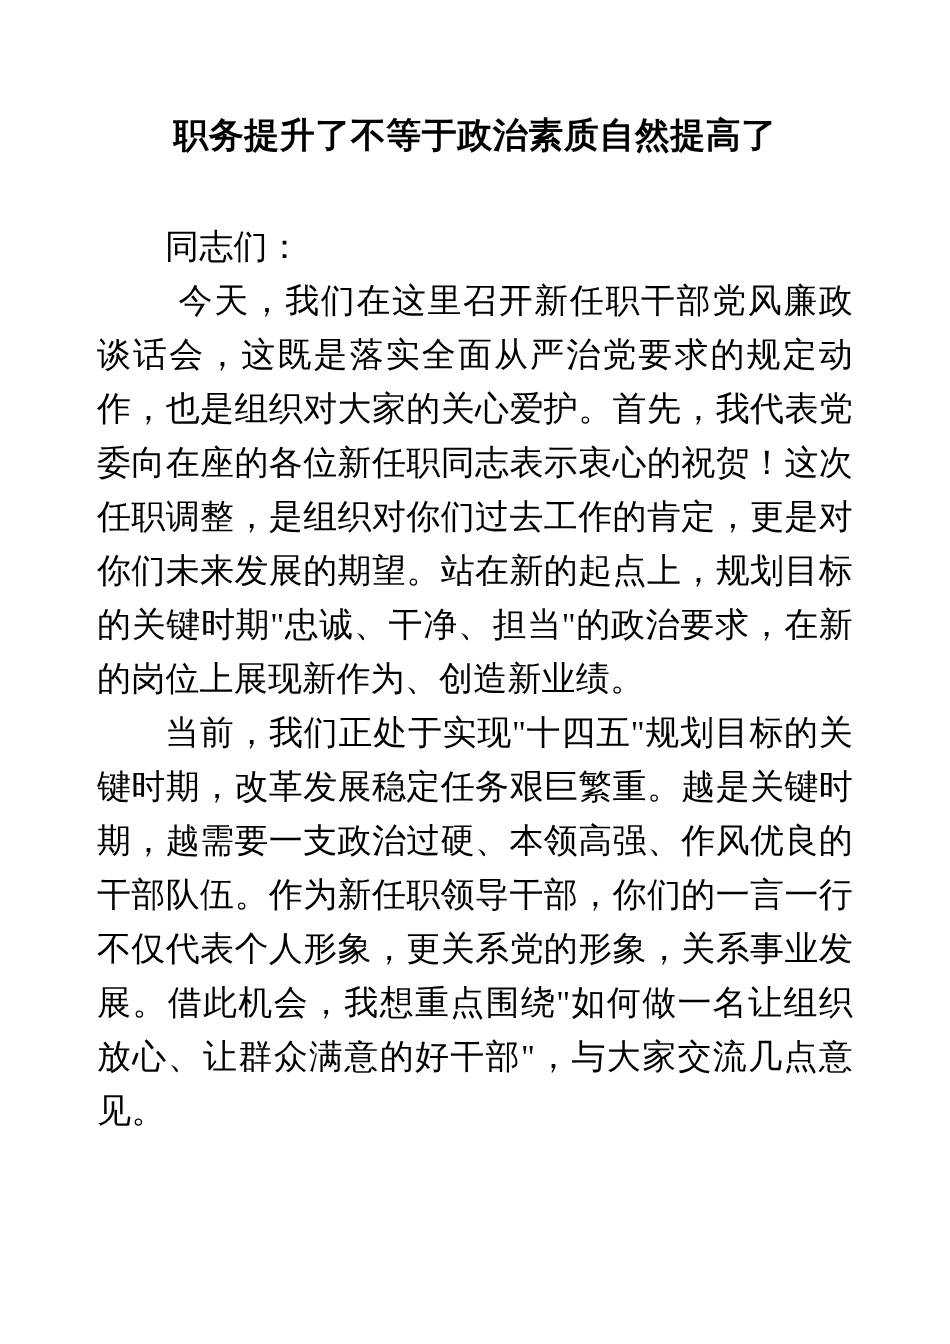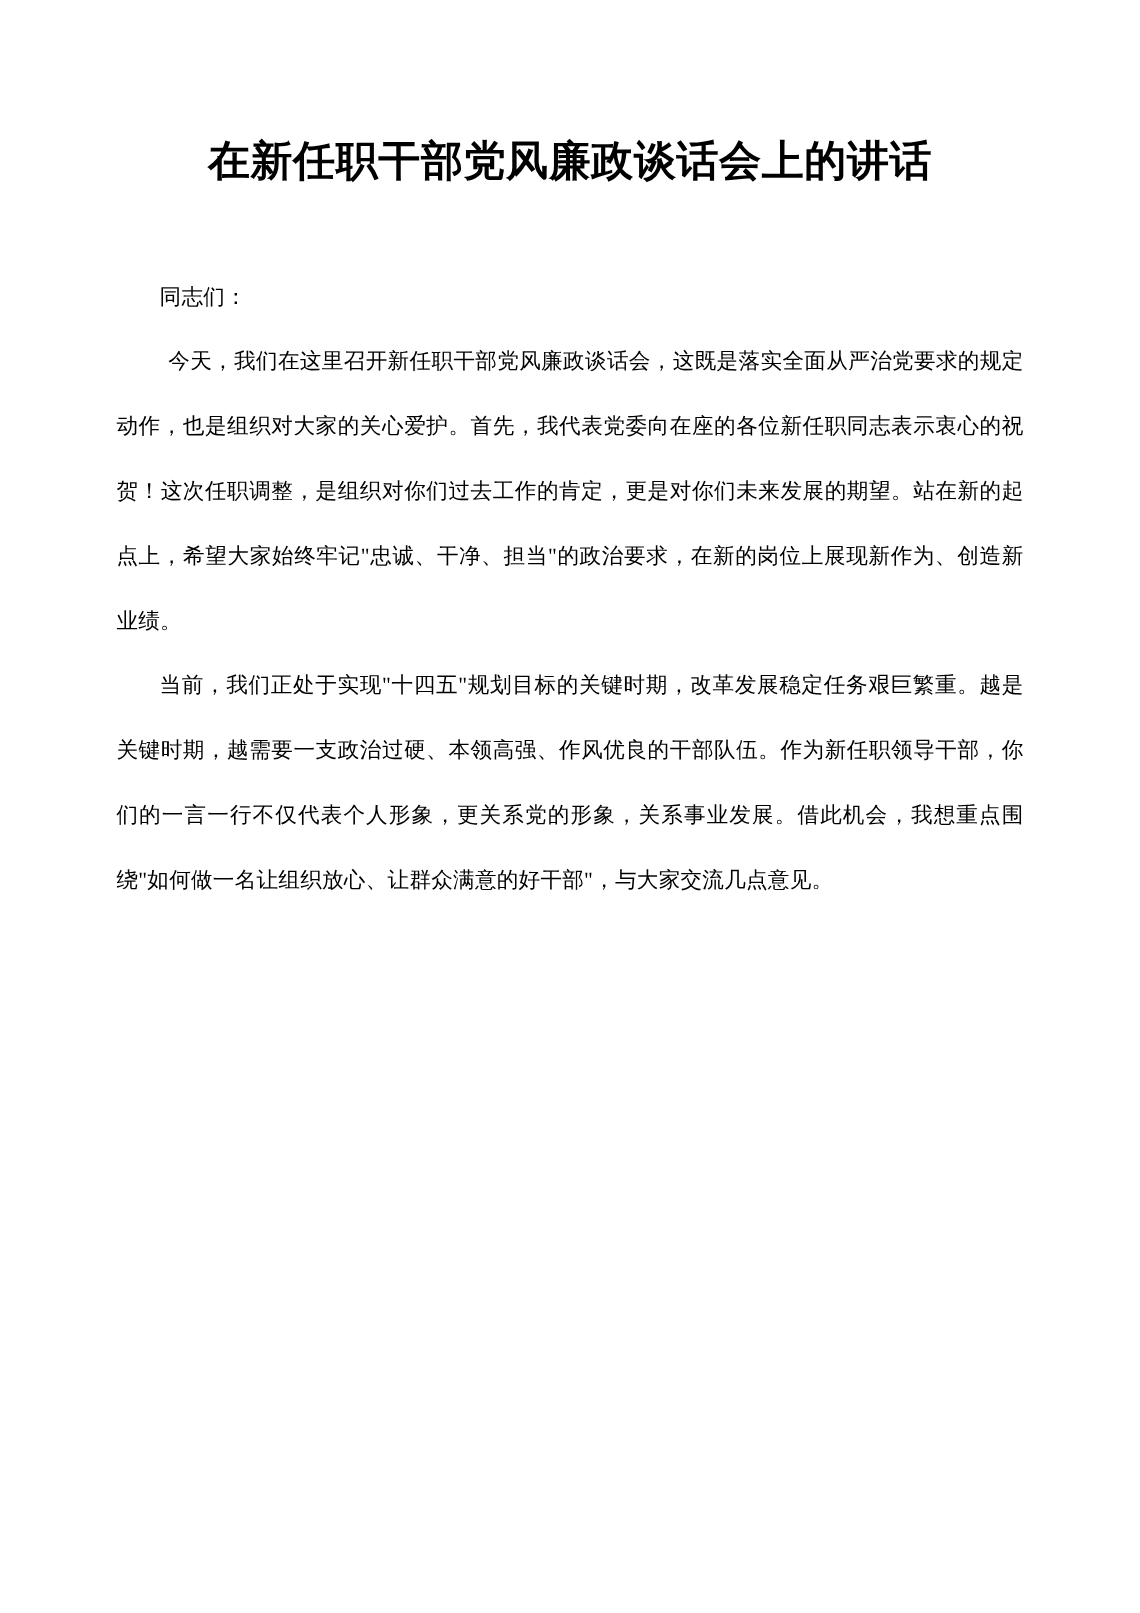--- a/index.html
+++ b/index.html
@@ -28,21 +28,21 @@
     font-weight: bold;
     font-size: 35px;
     line-height: 1.3;
     text-align: center;
     margin: 0;
     padding-top: 112px;
     letter-spacing: 0.5px;
   }
   .body-text {
     margin: 0;
-    font-size: 18px;
+    font-size: 34px;
     line-height: 54px;
     text-align: justify;
     text-justify: inter-ideograph;
     letter-spacing: 0.2px;
   }
   .salutation {
     margin-top: 62px;
     text-indent: 2em;
   }
   .para {
@@ -51,18 +51,18 @@
   }
   .para-first {
     text-indent: 2.4em;
   }
 </style>
 </head>
 <body>
 
 <div class="page">
   <div class="content">
-    <h1 class="doc-title">在新任职干部党风廉政谈话会上的讲话</h1>
+    <h1 class="doc-title">职务提升了不等于政治素质自然提高了</h1>
     <p class="body-text salutation">同志们：</p>
-    <p class="body-text para para-first">今天，我们在这里召开新任职干部党风廉政谈话会，这既是落实全面从严治党要求的规定动作，也是组织对大家的关心爱护。首先，我代表党委向在座的各位新任职同志表示衷心的祝贺！这次任职调整，是组织对你们过去工作的肯定，更是对你们未来发展的期望。站在新的起点上，希望大家始终牢记"忠诚、干净、担当"的政治要求，在新的岗位上展现新作为、创造新业绩。</p>
+    <p class="body-text para para-first">今天，我们在这里召开新任职干部党风廉政谈话会，这既是落实全面从严治党要求的规定动作，也是组织对大家的关心爱护。首先，我代表党委向在座的各位新任职同志表示衷心的祝贺！这次任职调整，是组织对你们过去工作的肯定，更是对你们未来发展的期望。站在新的起点上，规划目标的关键时期"忠诚、干净、担当"的政治要求，在新的岗位上展现新作为、创造新业绩。</p>
     <p class="body-text para">当前，我们正处于实现"十四五"规划目标的关键时期，改革发展稳定任务艰巨繁重。越是关键时期，越需要一支政治过硬、本领高强、作风优良的干部队伍。作为新任职领导干部，你们的一言一行不仅代表个人形象，更关系党的形象，关系事业发展。借此机会，我想重点围绕"如何做一名让组织放心、让群众满意的好干部"，与大家交流几点意见。</p>
   </div>
 </div>
 
 </body></html>

